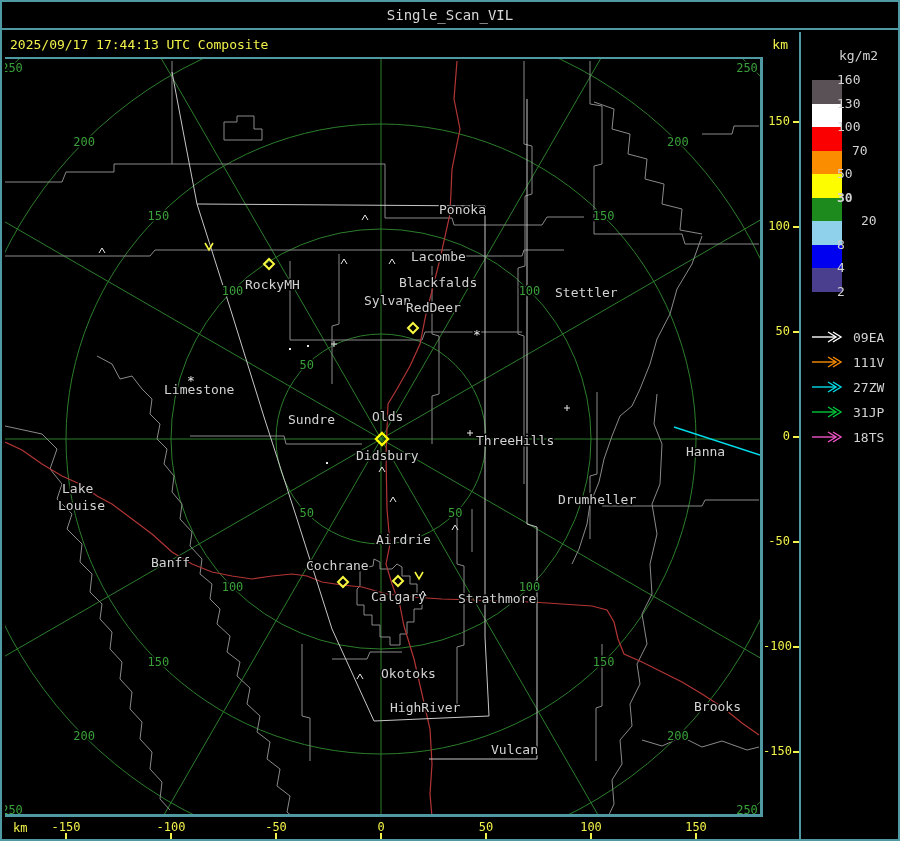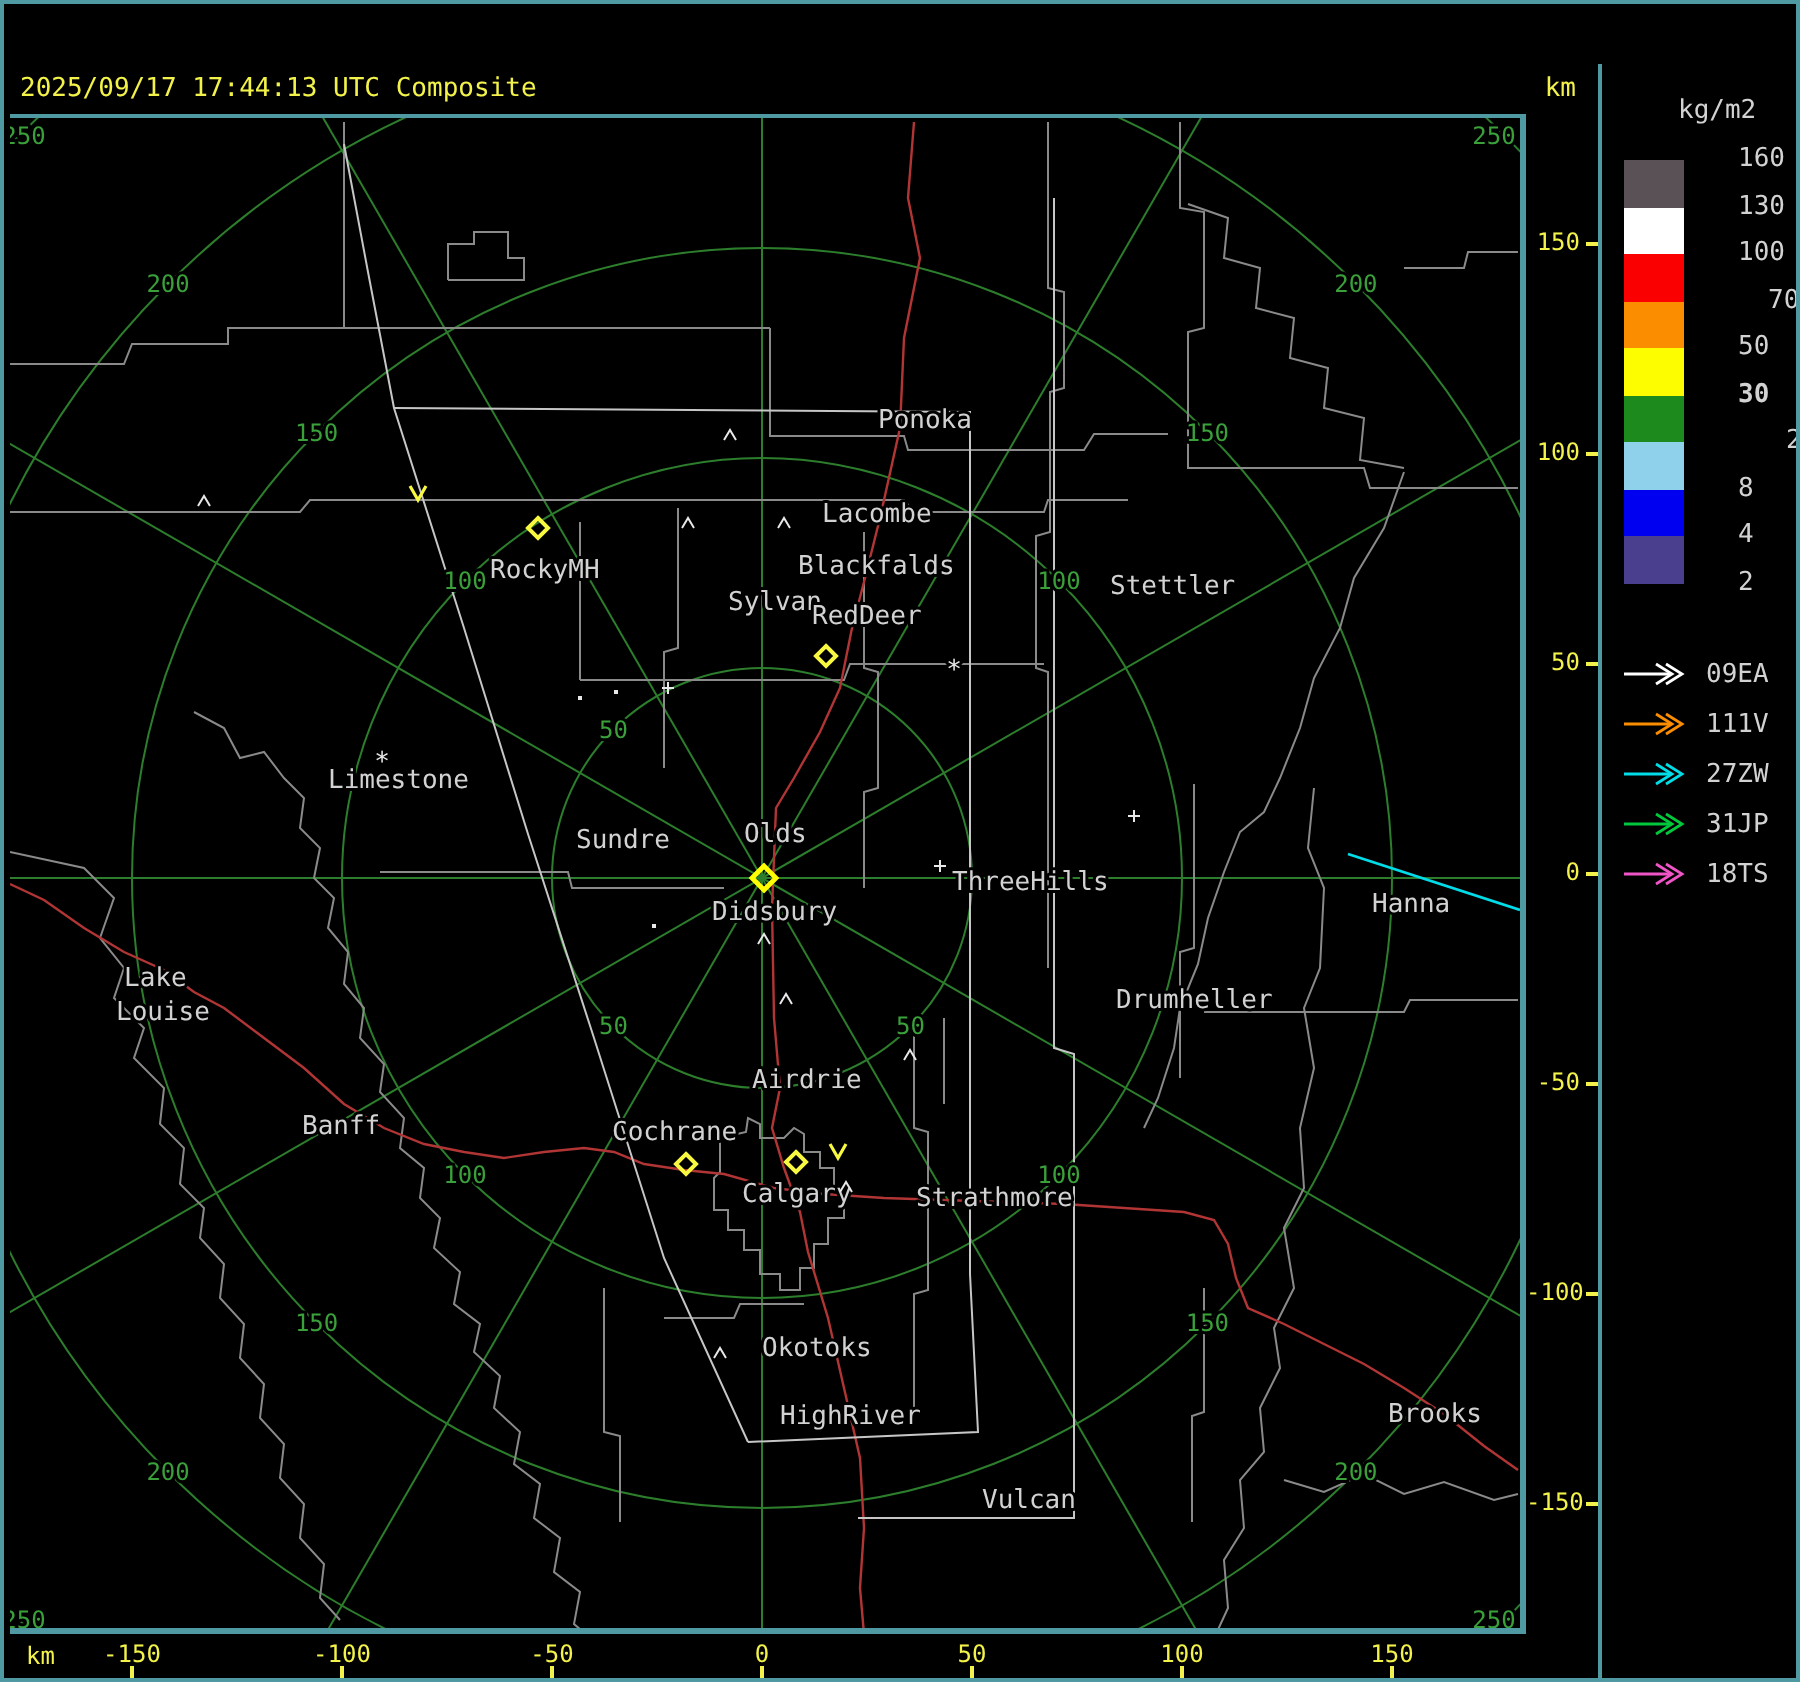--- a/index.html
+++ b/index.html
@@ -37,31 +37,34 @@
   }
   .bottom-axis .unit{position:absolute;left:8px;top:4px;}
   .bottom-axis .lbl{position:absolute;top:3px;width:48px;margin-left:-24px;text-align:center;}
   .bottom-axis .tick{position:absolute;top:16px;width:2px;height:7px;background:#f2f24a;}
   .legend-panel{
     position:absolute;left:797px;top:30px;width:103px;height:811px;
     border-left:2px solid #4f9aa2;color:#d2d2d2;font-size:13px;
   }
   .legend-unit{position:absolute;left:38px;top:16px;}
   .legend-swatch{position:absolute;left:11px;width:30px;height:24px;}
-  .legend-scale-label{position:absolute;left:68px;height:14px;line-height:14px;}
+  .legend-scale-label{position:absolute;left:36px;height:14px;line-height:14px;}
   .legend-track-row{position:absolute;left:10px;height:14px;}
   .legend-track-row svg{position:absolute;left:0;top:1px;}
   .legend-track-label{position:absolute;left:42px;top:0;}
   svg text{paint-order:stroke fill;stroke:#000;stroke-width:3px;stroke-linejoin:round;}
 </style>
 </head>
 <body>
 
 <div class="window">
 
+  <div class="titlebar">
+    <span>Single_Scan_VIL</span>
+  </div>
 
   <div class="headerbar">
     <span class="timestamp">2025/09/17 17:44:13 UTC Composite</span>
     <span class="header-km">km</span>
   </div>
 
   <div class="map">
     <svg id="map-svg" width="755" height="755" viewBox="3 55 755 755" xmlns="http://www.w3.org/2000/svg">
         <line x1="379" y1="-205" x2="379" y2="1075" stroke="#2c7e2c" stroke-width="1"></line>
         <line x1="59.00000000000006" y1="-119.25625842204079" x2="699" y2="989.2562584220408" stroke="#2c7e2c" stroke-width="1"></line>

